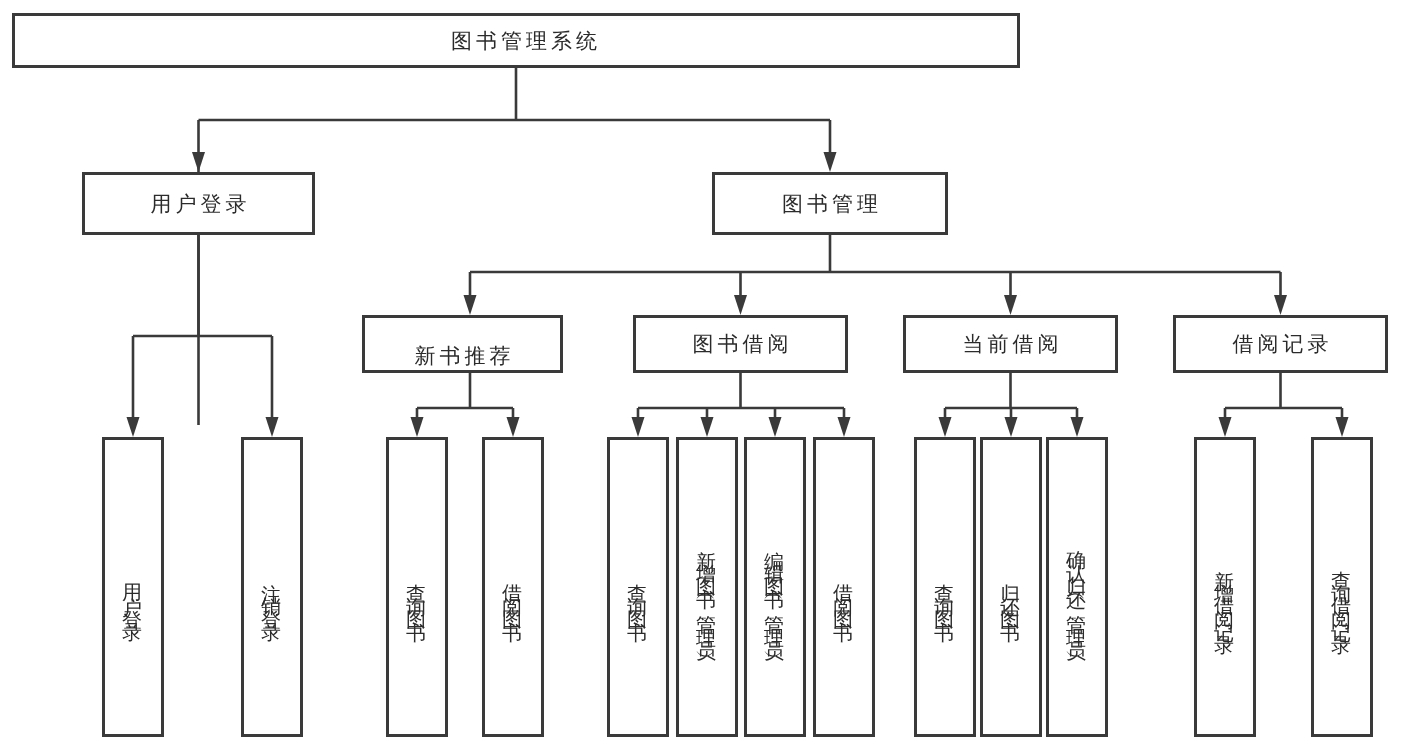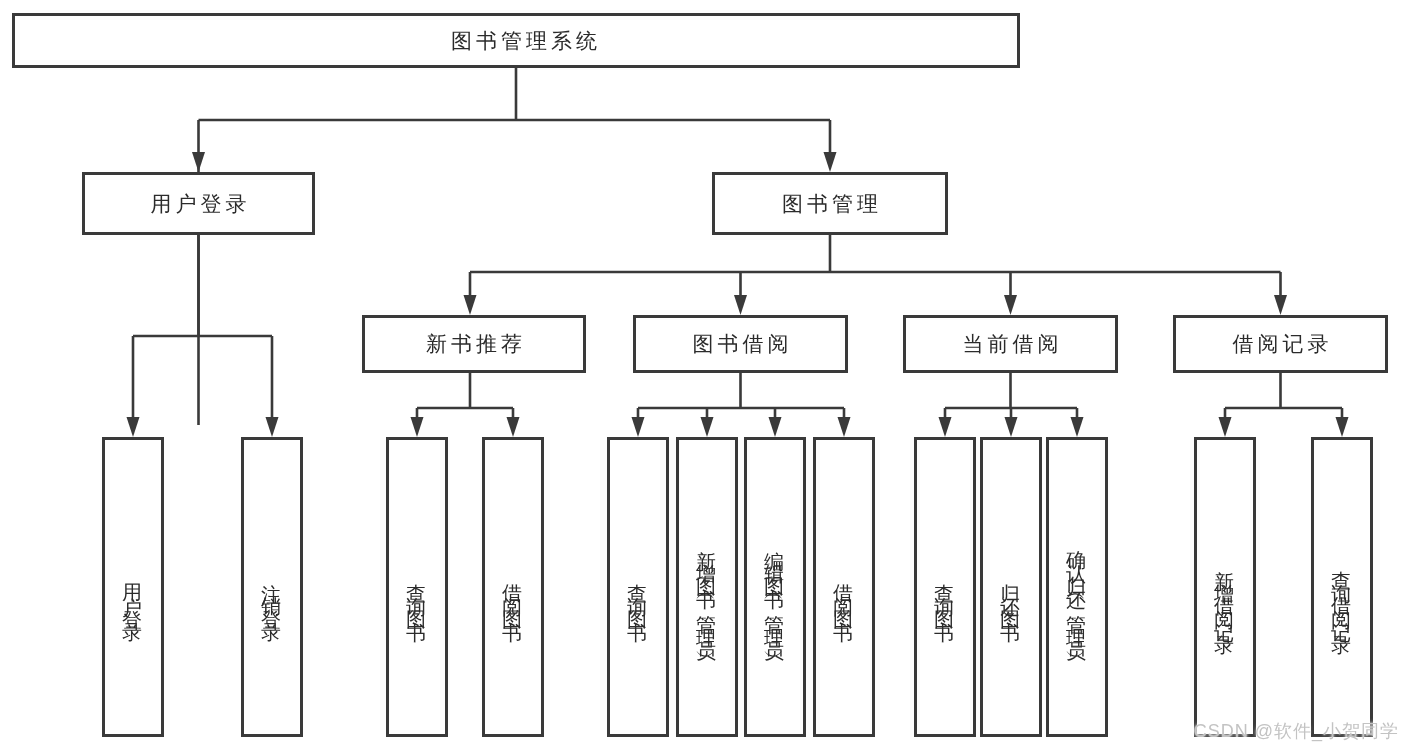--- a/index.html
+++ b/index.html
@@ -77,21 +77,21 @@
     <span class="hlabel">图书管理系统</span>
   </div>
 
   <div class="box" style="left:82px;top:172px;width:233px;height:63px;">
     <span class="hlabel">用户登录</span>
   </div>
   <div class="box" style="left:712px;top:172px;width:236px;height:63px;">
     <span class="hlabel">图书管理</span>
   </div>
 
-  <div class="box" style="left:362px;top:315px;width:224px;height:58px;">
+  <div class="box" style="left:362px;top:315px;width:201px;height:58px;align-items:flex-end;">
     <span class="hlabel">新书推荐</span>
   </div>
   <div class="box" style="left:633px;top:315px;width:215px;height:58px;">
     <span class="hlabel">图书借阅</span>
   </div>
   <div class="box" style="left:1173px;top:315px;width:215px;height:58px;">
     <span class="hlabel">借阅记录</span>
   </div>
   <div class="box" style="left:903px;top:315px;width:215px;height:58px;">
     <span class="hlabel">当前借阅</span>
@@ -134,14 +134,13 @@
     <span class="vtext">确认归还（管理员）</span>
   </div>
 
   <div class="box" style="left:1194px;top:437px;width:62px;height:300px;">
     <span class="vtext">新增借阅记录</span>
   </div>
   <div class="box" style="left:1311px;top:437px;width:62px;height:300px;">
     <span class="vtext">查询借阅记录</span>
   </div>
 
-  <div class="watermark">CSDN @软件_小贺同学</div>
 </div>
 
 </body></html>

